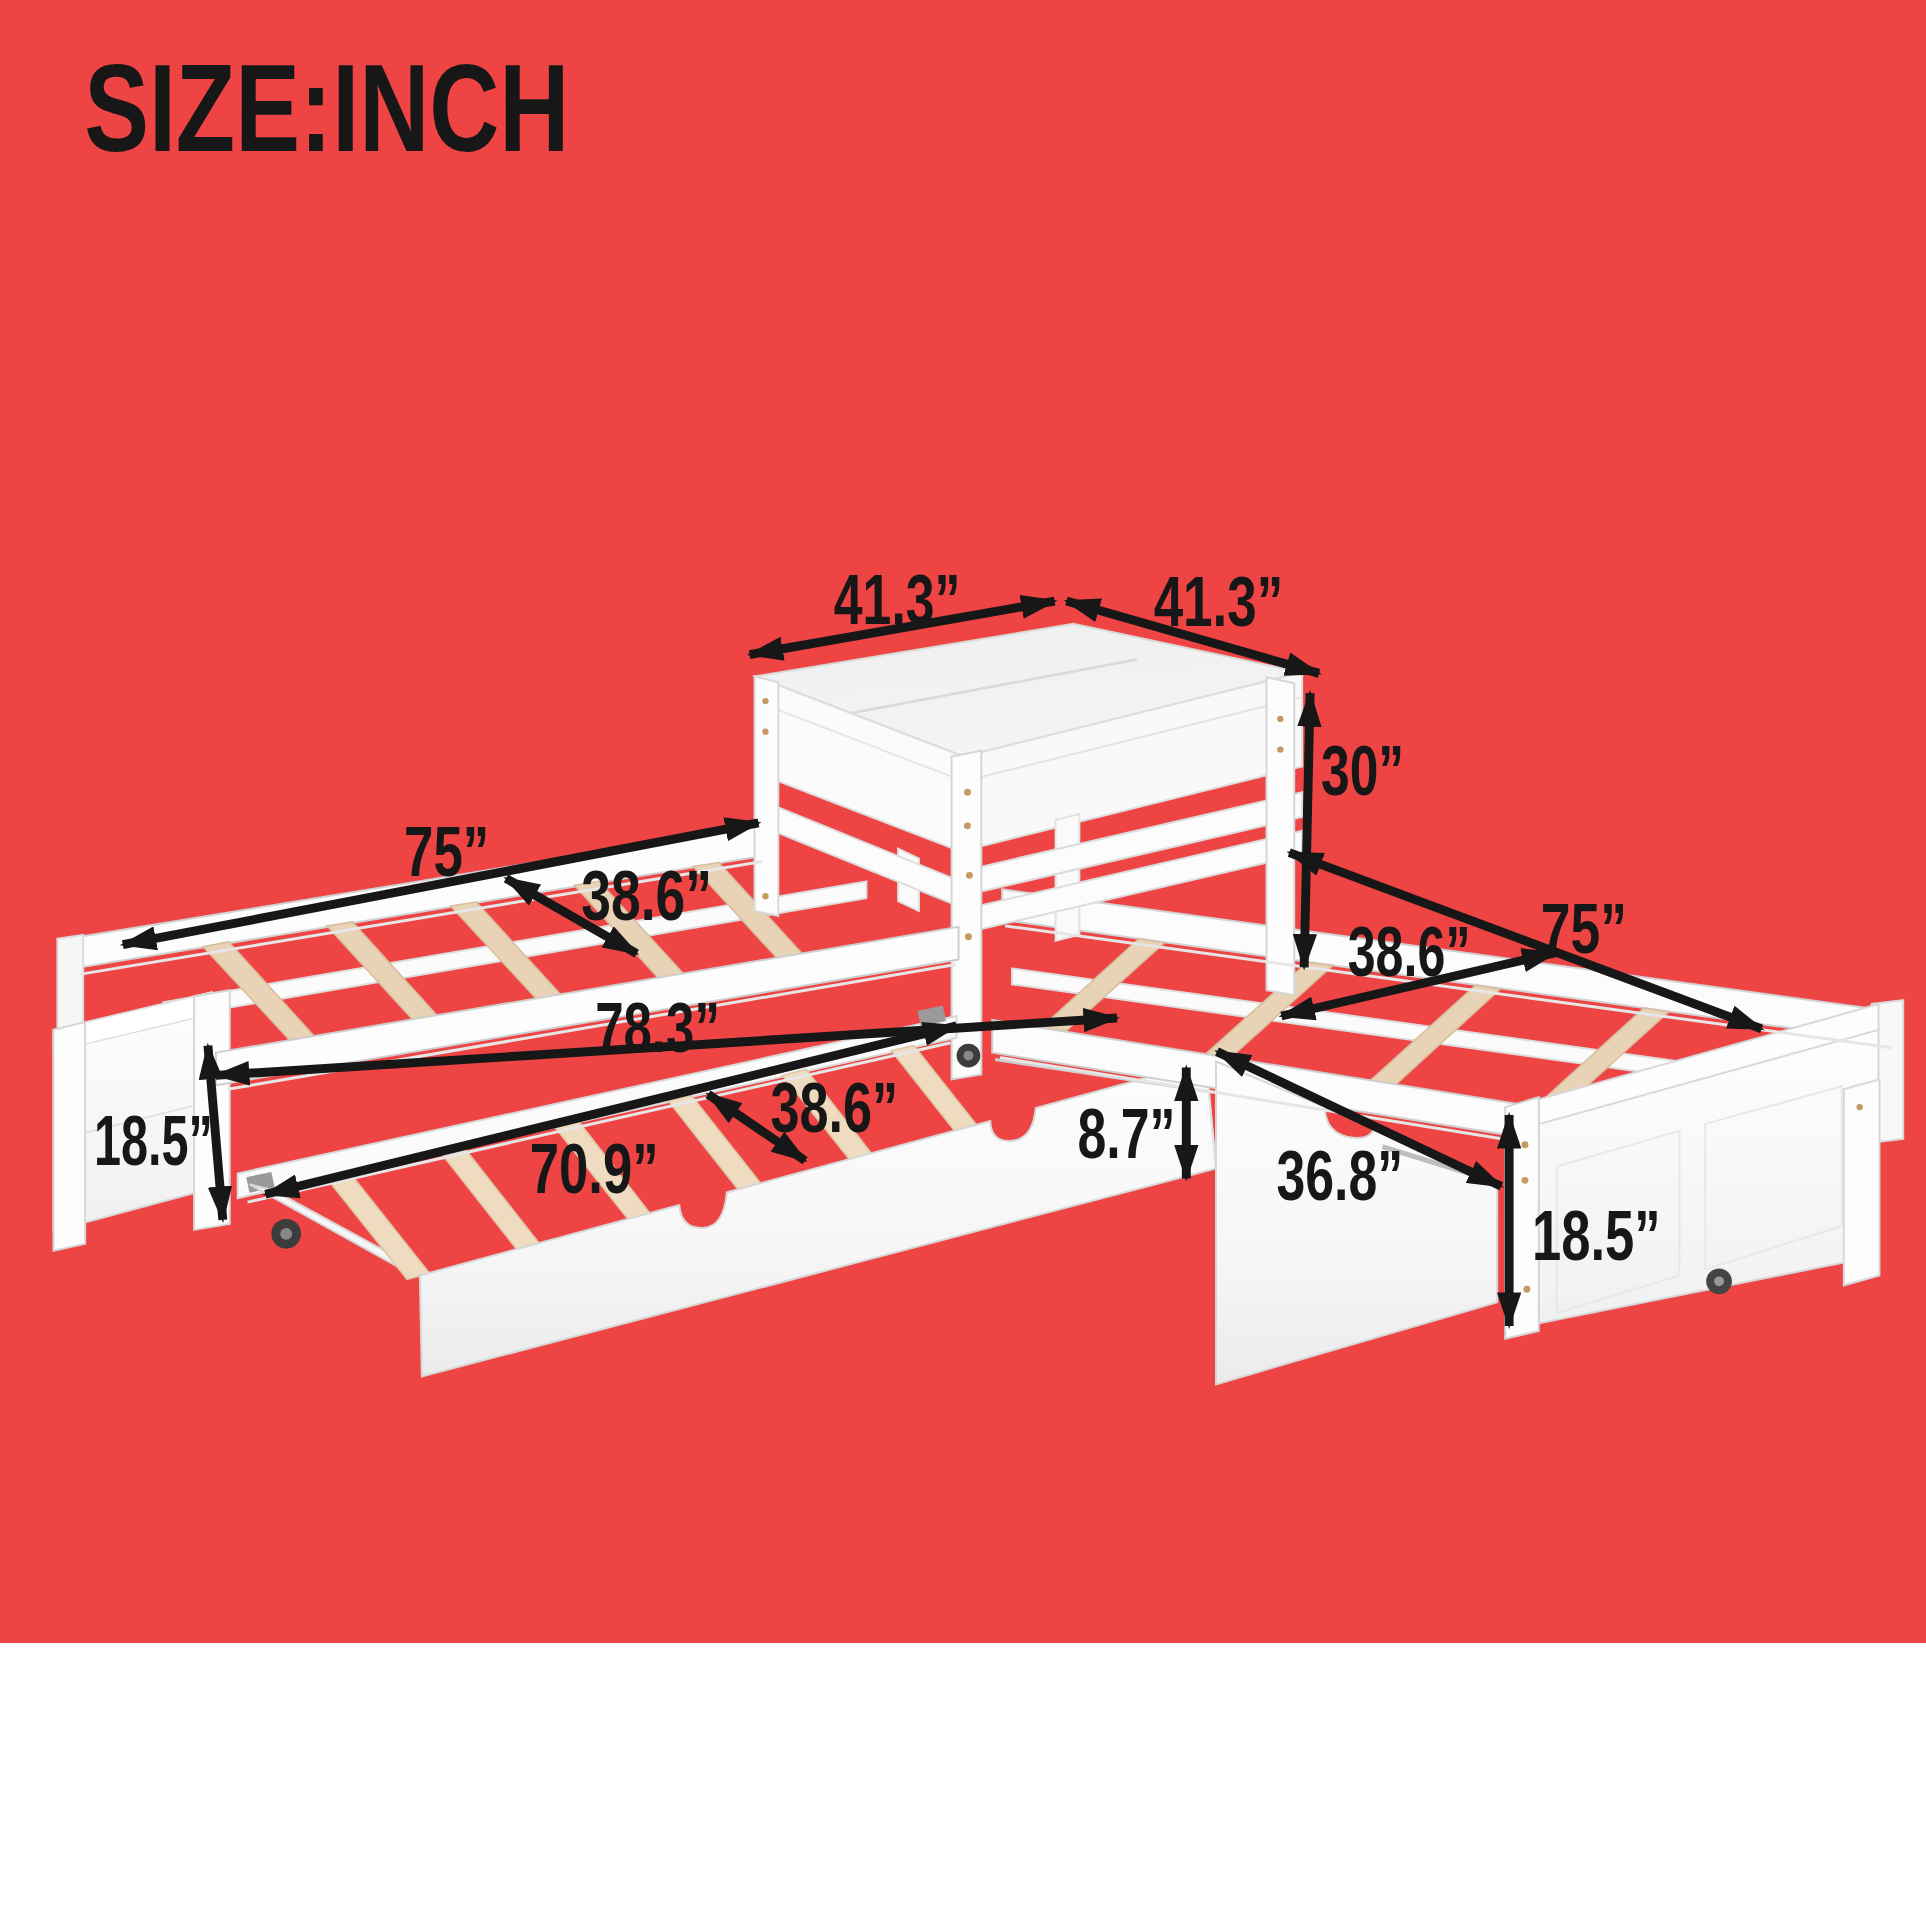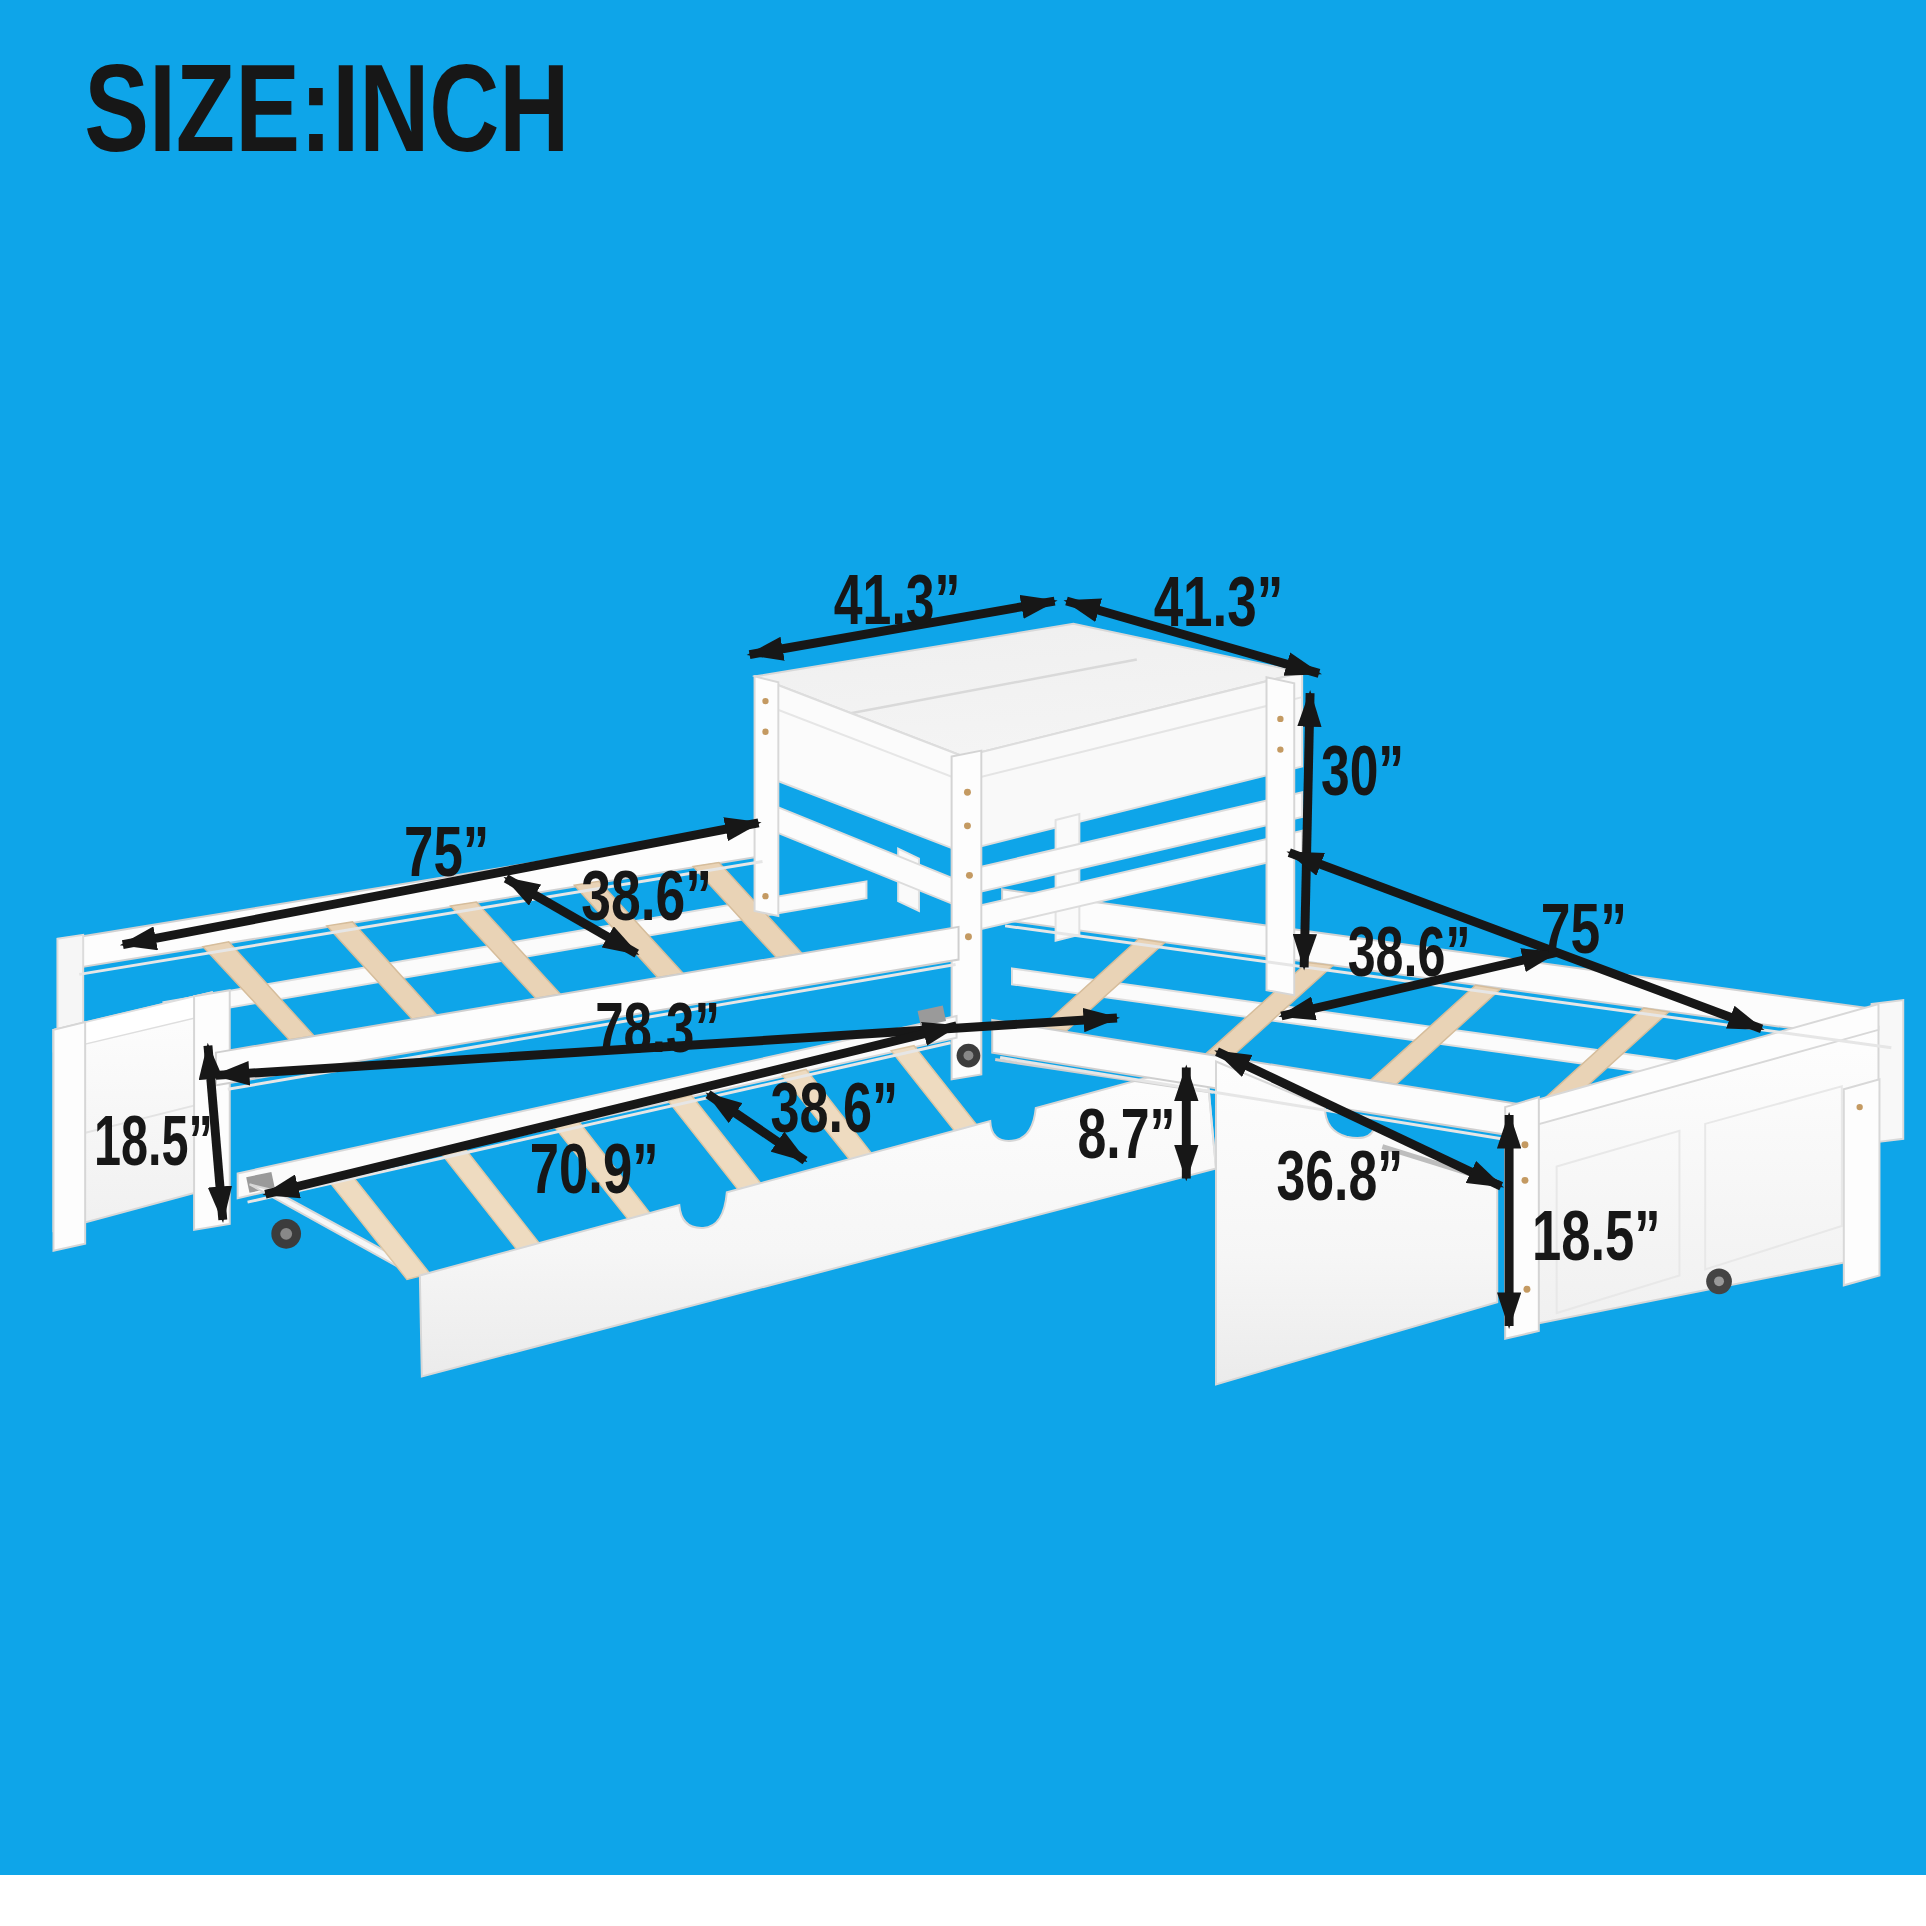--- a/index.html
+++ b/index.html
@@ -1,16 +1,16 @@
 <!DOCTYPE html>
 <html><head>
 <meta charset="utf-8">
 <style>
 html,body{margin:0;padding:0;background:#fff;}
-#page{position:relative;width:1927px;height:1875px;background:#0ea5e9;overflow:hidden;}
+#page{position:relative;width:1927px;height:1643px;background:#ef4444;overflow:hidden;}
 text{font-family:"Liberation Sans",sans-serif;font-weight:bold;fill:#171717;}
 </style>
 </head>
 <body>
 
 <div id="page">
 <svg width="1927" height="1927" viewBox="0 0 1946 1946" xmlns="http://www.w3.org/2000/svg">
 <defs>
 <marker id="ah" viewBox="0 0 12 8" refX="11" refY="4" markerWidth="4.1" markerHeight="2.75" orient="auto-start-reverse" markerUnits="strokeWidth">
 <path d="M0,0 L12,4 L0,8 Z" fill="#171717"></path>

